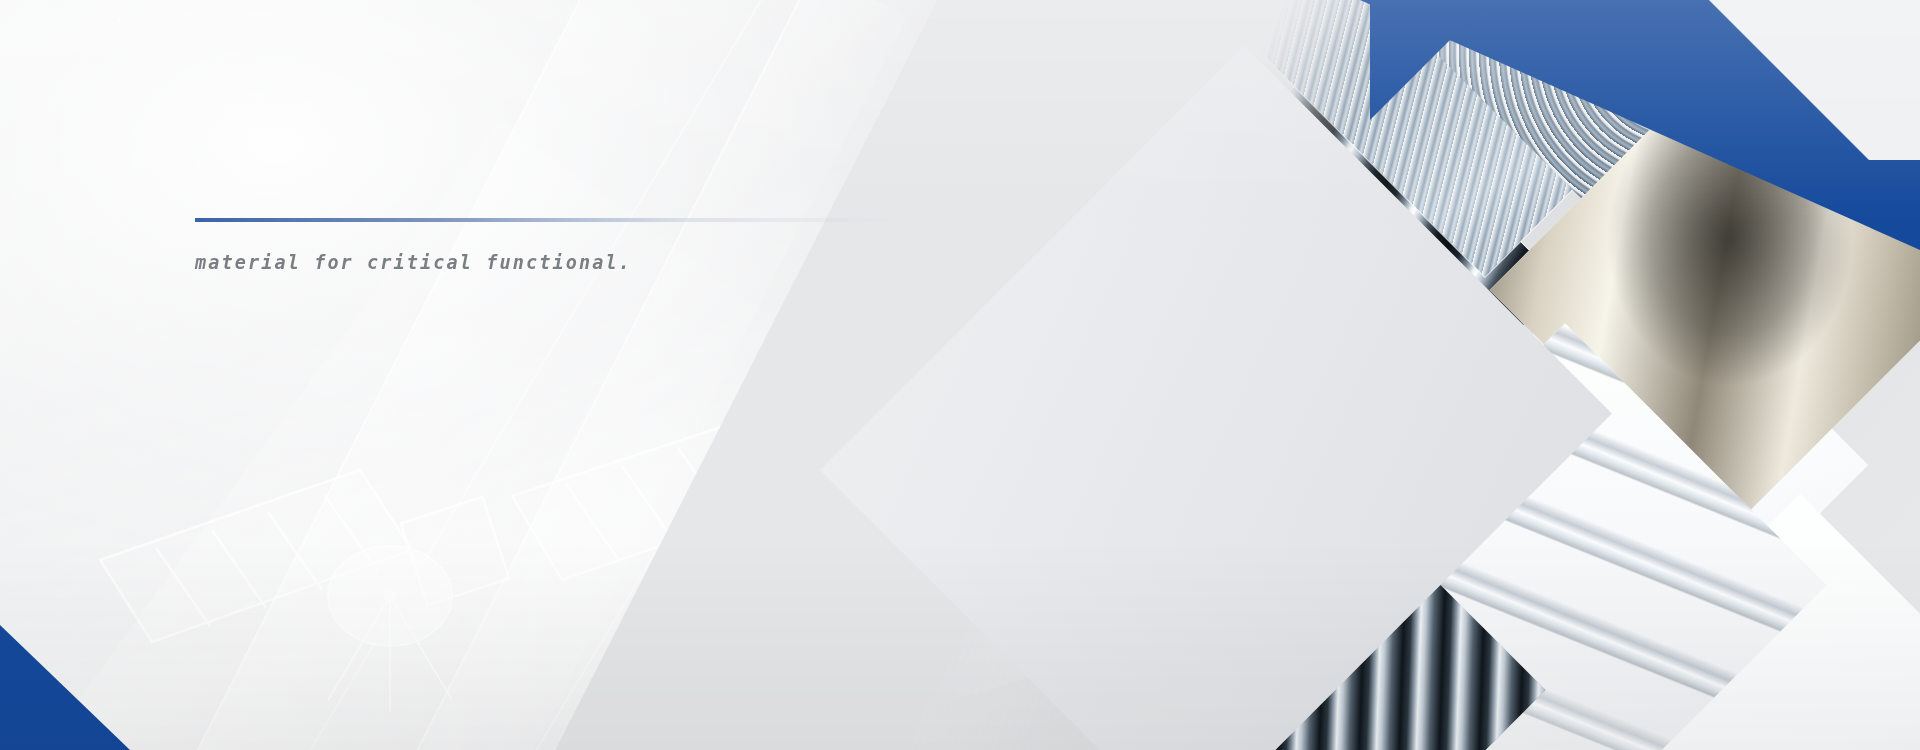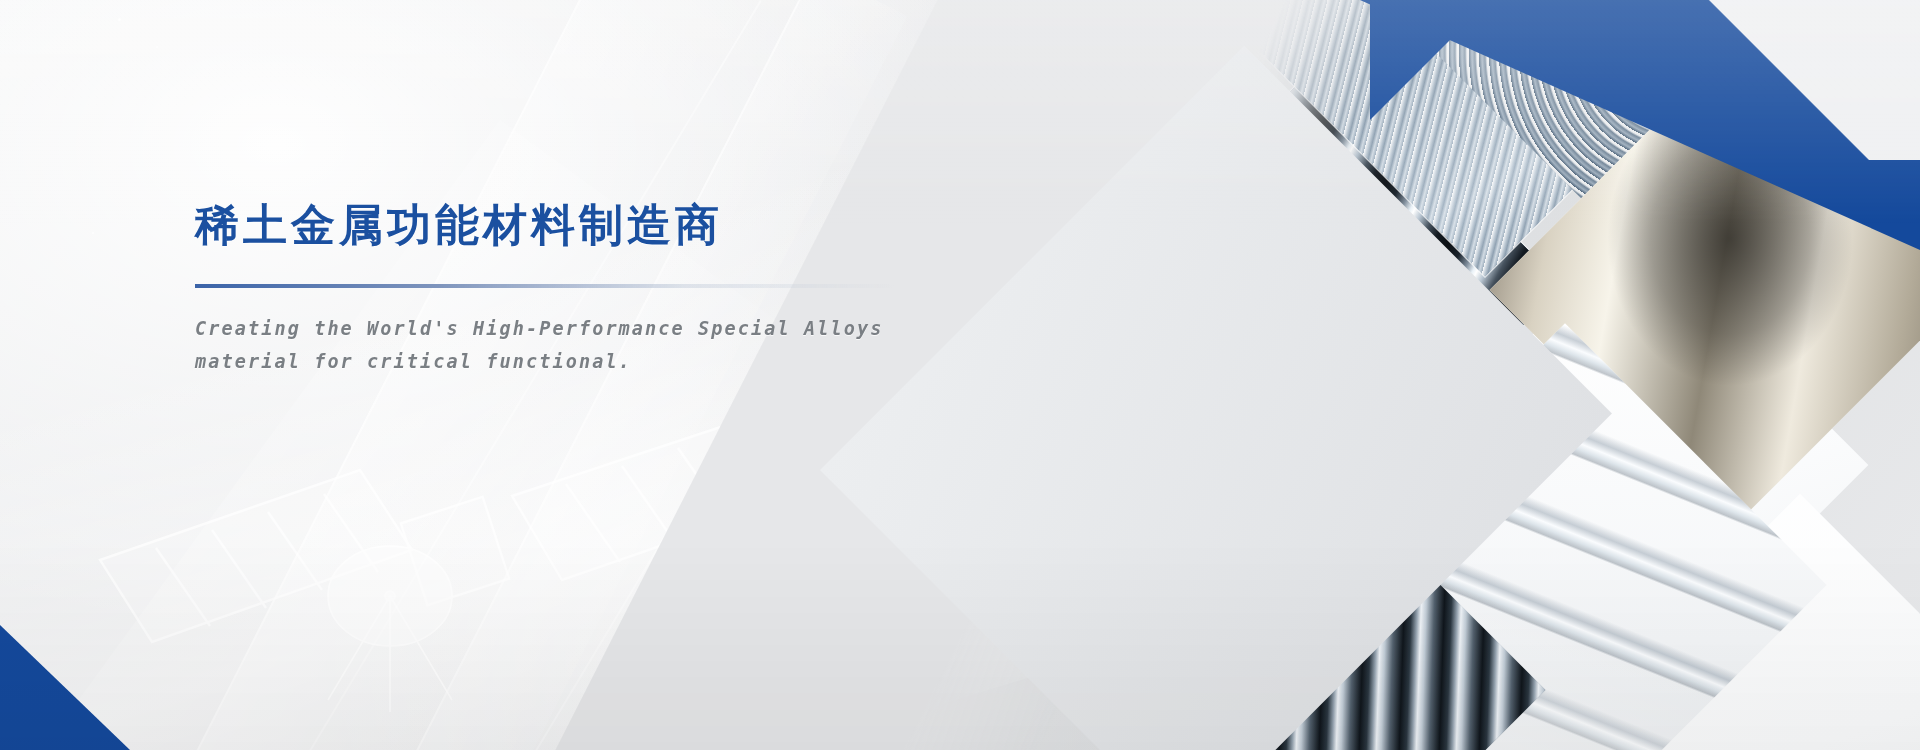--- a/index.html
+++ b/index.html
@@ -256,23 +256,21 @@
   <div class="layer" style="left:1660px; top:0; width:260px; height:160px;
               background: linear-gradient(225deg, #eff0f2 0%, #eff0f2 50%, rgba(239,240,242,0) 50.5%);"></div>
 
   <div class="tri" style="position:absolute; left:1370px; top:0; border-top: 120px solid #14499c; border-right: 120px solid transparent;"></div>
 
   <div class="tri" style="position:absolute; left:0; bottom:0; border-bottom: 125px solid #14499c; border-right: 130px solid transparent;"></div>
 
   <div class="layer vignette"></div>
 
   <div class="layer copy">
-    <div class="cn-line">稀土金属功能材料制造商</div>
 
     <div class="rule"></div>
 
     <div class="en-block">
-      <div class="en-line">Creating the World's High-Performance Special Alloys</div>
       <div class="en-line">material for critical functional.</div>
     </div>
   </div>
 
 </div>
 
 </body></html>

